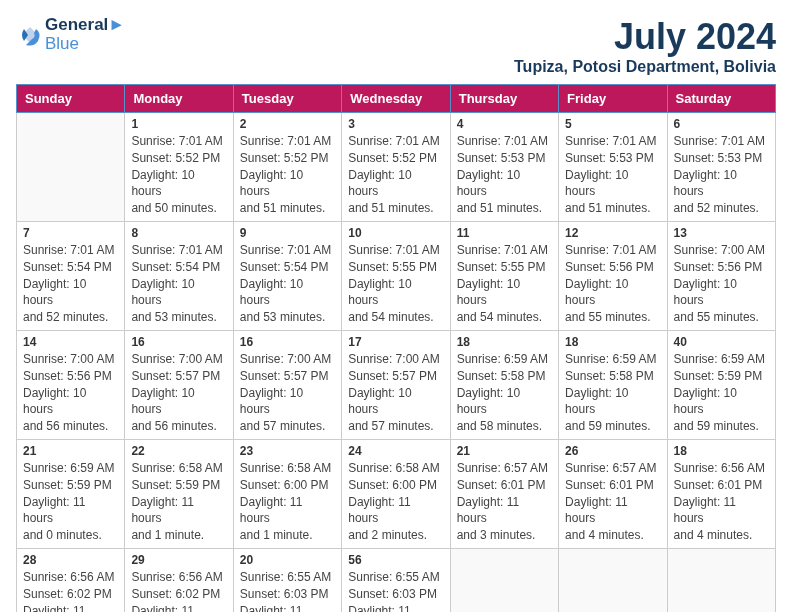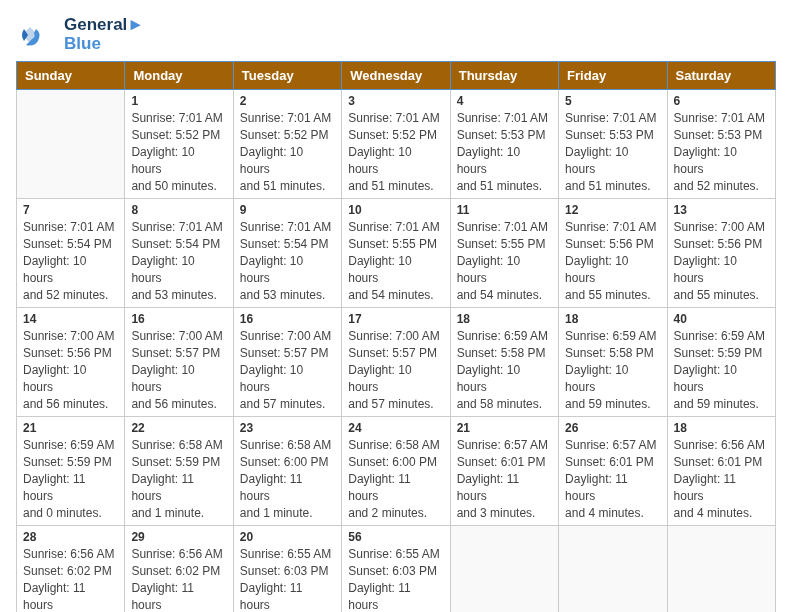--- a/index.html
+++ b/index.html
@@ -12,21 +12,21 @@
     }
     .header {
       display: flex;
       justify-content: space-between;
       align-items: flex-start;
       margin-bottom: 8px;
     }
     .logo {
       display: flex;
       align-items: center;
-      gap: 20px;
+      gap: 1px;
     }
     .logo-icon {
       width: 28px;
       height: 28px;
     }
     .title-section {
       text-align: right;
     }
     .main-title {
       font-size: 36px;
@@ -37,21 +37,21 @@
       font-size: 16px;
       color: #1a3a5c;
       font-weight: 600;
     }
     .calendar {
       width: 100%;
       border-collapse: collapse;
       border: 1px solid #ccc;
     }
     .calendar th {
-      background-color: #a16207;
+      background-color: #be185d;
       color: #fff;
       font-size: 13px;
       padding: 6px 8px;
       text-align: left;
       border: 1px solid #5590cc;
     }
     .calendar td {
       vertical-align: top;
       border: 1px solid #ccc;
       padding: 4px 6px;
@@ -83,22 +83,26 @@
 <div class="header">
   <div class="logo">
     <svg class="logo-icon" viewBox="0 0 28 28">
       <rect x="0" y="0" width="28" height="28" fill="none"></rect>
       <path d="M14 6 L22 14 L14 22 L6 14 Z" fill="#2a6ebb" opacity="0.3"></path>
       <path d="M20 8 Q26 12 22 20 Q18 26 10 24 L16 18 Q20 16 18 12 Z" fill="#4a90d9"></path>
       <path d="M8 8 Q4 14 8 20 L12 14 Z" fill="#2a6ebb"></path>
     </svg>
     <div>
       <div style="font-size:17px;font-weight:bold;color:#1a3a5c;line-height:1.1">General<span style="color:#4a90d9">►</span></div>
-      <div style="font-size:17px;font-weight:bold;color:#4a90d9;line-height:1.1">Blue</div>
+      <div style="font-size:17px;font-weight:normal;color:#4a90d9;line-height:1.1">Blue</div>
     </div>
+  </div>
+  <div class="title-section">
+    <div class="main-title">July 2024</div>
+    <div class="subtitle">Tupiza, Potosi Department, Bolivia</div>
   </div>
 </div>
 
 <table class="calendar">
   <thead>
     <tr>
     <th>Sunday</th>
         <th>Monday</th>
         <th>Tuesday</th>
         <th>Wednesday</th>

